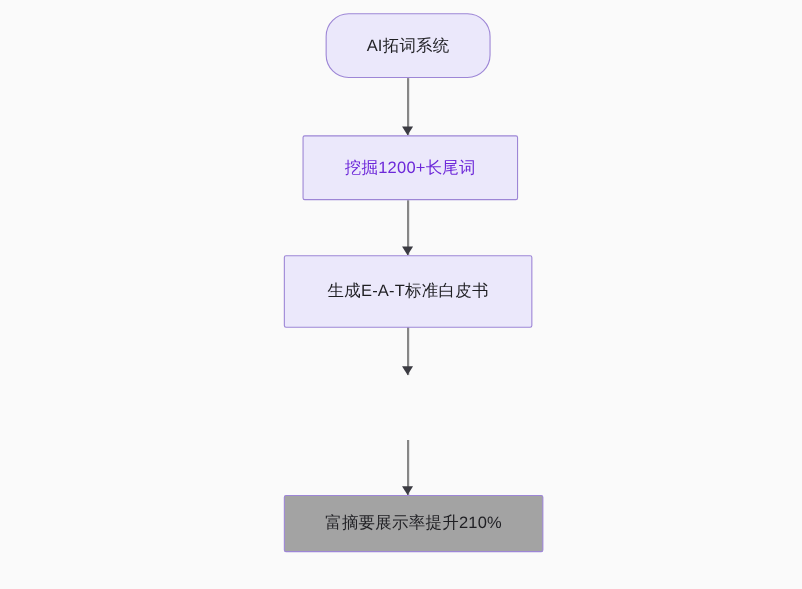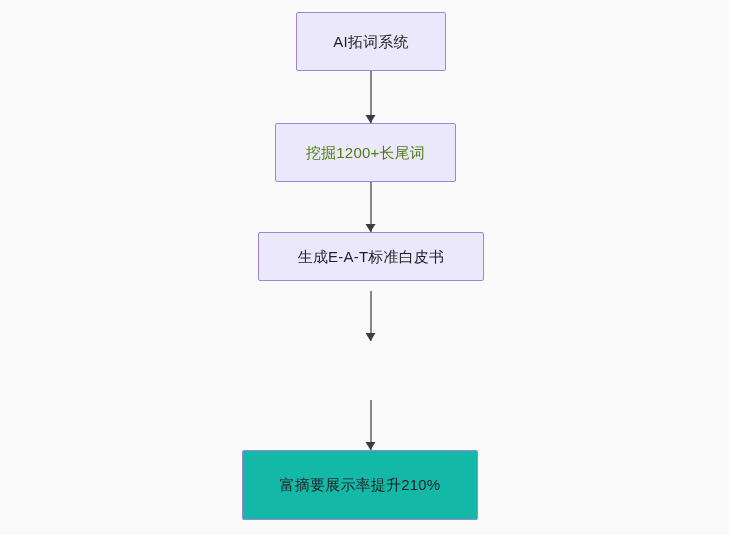--- a/index.html
+++ b/index.html
@@ -77,26 +77,26 @@
   </div>
   <div class="flow-edge" style="left: 371px; top: 291px; height: 50px;">
     <div class="edge-line" style="height: 50px; background: rgb(134, 134, 134);"></div>
     <div class="edge-arrow" style="top: 41.5px; border-top-color: rgb(59, 59, 66);"></div>
   </div>
   <div class="flow-edge" style="left: 371px; top: 400px; height: 50px;">
     <div class="edge-line" style="height: 50px; background: rgb(134, 134, 134);"></div>
     <div class="edge-arrow" style="top: 41.5px; border-top-color: rgb(59, 59, 66);"></div>
   </div>
 
-  <div class="flow-node" style="left: 296px; top: 12px; width: 150px; height: 59px; background: rgb(235, 232, 251); border-color: rgb(157, 134, 214); color: rgb(31, 31, 35);">
+  <div class="flow-node" style="left: 296px; top: 12px; width: 150px; height: 59px; background: rgb(235, 232, 251); border-color: rgb(157, 134, 214); color: rgb(31, 31, 35); border-radius: 21px;">
     <span class="node-label">AI拓词系统</span>
   </div>
-  <div class="flow-node" style="left: 275px; top: 123px; width: 181px; height: 59px; background: rgb(235, 232, 251); border-color: rgb(157, 134, 214); color: #4d7c0f;">
+  <div class="flow-node" style="left: 275px; top: 123px; width: 196px; height: 59px; background: rgb(235, 232, 251); border-color: rgb(157, 134, 214); color: #6d28d9;">
     <span class="node-label">挖掘1200+长尾词</span>
   </div>
-  <div class="flow-node" style="left: 258px; top: 232px; width: 226px; height: 49px; background: rgb(235, 232, 251); border-color: rgb(157, 134, 214); color: rgb(31, 31, 35);">
+  <div class="flow-node" style="left: 258px; top: 232px; width: 226px; height: 66px; background: rgb(235, 232, 251); border-color: rgb(157, 134, 214); color: rgb(31, 31, 35);">
     <span class="node-label">生成E-A-T标准白皮书</span>
   </div>
-  <div class="flow-node" style="left: 242px; top: 450px; width: 236px; height: 70px; background: #14b8a6; border-color: rgb(157, 134, 214); color: rgb(31, 31, 35);">
+  <div class="flow-node" style="left: 258px; top: 450px; width: 236px; height: 52px; background: #a3a3a3; border-color: rgb(157, 134, 214); color: rgb(31, 31, 35);">
     <span class="node-label">富摘要展示率提升210%</span>
   </div>
 
 </div>
 
 </body></html>

